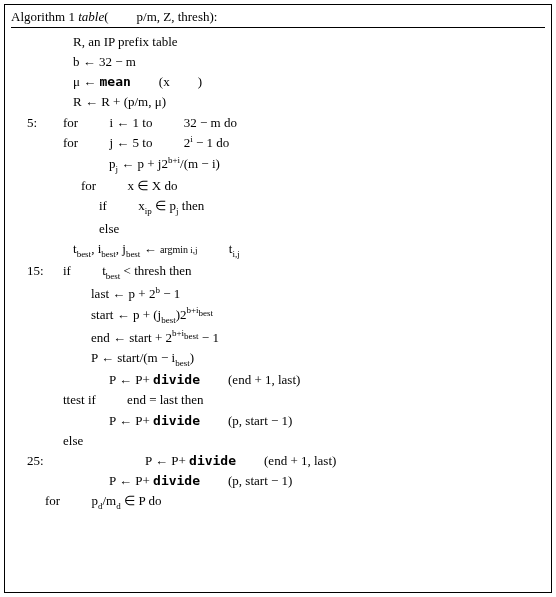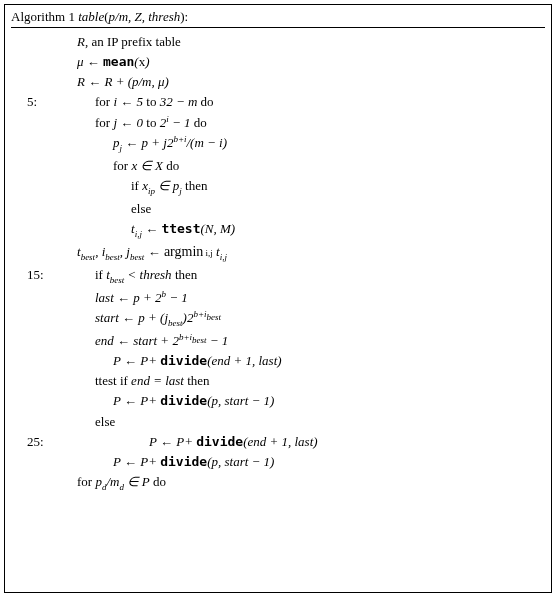--- a/index.html
+++ b/index.html
@@ -44,21 +44,21 @@
       position: relative;
     }
 
     .indent-1 { padding-left: 18px; }
     .indent-2 { padding-left: 36px; }
     .indent-3 { padding-left: 54px; }
     .indent-4 { padding-left: 72px; }
     .indent-5 { padding-left: 90px; }
 
     .math {
-      font-style: italic;
+      padding-left: 28px;
     }
 
     .bold {
       font-weight: normal;
     }
 
     sup {
       font-size: 9px;
       vertical-align: super;
     }
@@ -70,21 +70,20 @@
 
     .tt {
       font-family: monospace;
       font-style: normal;
       font-weight: bold;
     }
 
     .line-content {
       font-size: 13px;
       white-space: nowrap;
-      margin-left: 32px;
     }
 
     .num-label {
       position: absolute;
       left: 0;
       font-size: 13px;
     }
 
     .algo-lines {
       padding-left: 16px;
@@ -97,81 +96,84 @@
 <div class="algorithm-box">
   <div class="algorithm-header">
     <span><span class="bold">Algorithm 1</span> <span class="algo-name">table</span>(<span class="math">p/m, Z, thresh</span>):</span>
   </div>
   <div class="algo-lines">
 
     <div class="line indent-1">
       <span class="line-content"><span class="math">R</span>, an IP prefix table</span>
     </div>
 
+    <div class="line indent-1">
+      <span class="line-content"><span class="math">b ← 32 − m</span></span>
+    </div>
 
     <div class="line indent-1">
       <span class="line-content"><span class="math">μ ← </span><span class="tt">mean</span><span class="math">(</span><span class="bold">x</span><span class="math">)</span></span>
     </div>
 
     <div class="line indent-1">
       <span class="line-content"><span class="math">R ← R + (p/m, μ)</span></span>
     </div>
 
     <div class="line indent-1">
       <span class="num-label">5:</span>
-      <span class="line-content indent-1"><span class="bold">for</span> <span class="math">i ← 5</span> <span class="bold">to</span> <span class="math">32 − m</span> <span class="bold">do</span></span>
-    </div>
-
-    <div class="line indent-2">
-      <span class="line-content"><span class="bold">for</span> <span class="math">j ← 0</span> <span class="bold">to</span> <span class="math">2<sup>i</sup> − 1</span> <span class="bold">do</span></span>
+      <span class="line-content indent-1"><span class="bold">for</span> <span class="math">i ← 1</span> <span class="bold">to</span> <span class="math">32 − m</span> <span class="bold">do</span></span>
+    </div>
+
+    <div class="line indent-2">
+      <span class="line-content"><span class="bold">for</span> <span class="math">j ← 5</span> <span class="bold">to</span> <span class="math">2<sup>i</sup> − 1</span> <span class="bold">do</span></span>
     </div>
 
     <div class="line indent-3">
       <span class="line-content"><span class="math">p<sub>j</sub> ← p + j2<sup>b+i</sup>/(m − i)</span></span>
     </div>
 
     <div class="line indent-3">
       <span class="line-content"><span class="bold">for</span> <span class="math">x ∈ X</span> <span class="bold">do</span></span>
     </div>
 
     <div class="line indent-4">
       <span class="line-content"><span class="bold">if</span> <span class="math">x<sub>ip</sub> ∈ p<sub>j</sub></span> <span class="bold">then</span></span>
     </div>
 
 
     <div class="line indent-4">
       <span class="line-content"><span class="bold">else</span></span>
     </div>
 
 
-    <div class="line indent-4">
-      <span class="line-content"><span class="math">t<sub>i,j</sub> ← </span><span class="tt">ttest</span><span class="math">(N, M)</span></span>
-    </div>
-
-    <div class="line indent-1">
-      <span class="line-content"><span class="math">t<sub>best</sub>, i<sub>best</sub>, j<sub>best</sub> ← </span><span style="font-size:14px">argmin</span><span style="font-size:9px"> i,j</span><span class="math"> t<sub>i,j</sub></span></span>
+
+    <div class="line indent-1">
+      <span class="line-content"><span class="math">t<sub>best</sub>, i<sub>best</sub>, j<sub>best</sub> ← </span><span style="font-size:10px">argmin</span><span style="font-size:9px"> i,j</span><span class="math"> t<sub>i,j</sub></span></span>
     </div>
 
     <div class="line indent-1">
       <span class="num-label">15:</span>
       <span class="line-content indent-1"><span class="bold">if</span> <span class="math">t<sub>best</sub> &lt; thresh</span> <span class="bold">then</span></span>
     </div>
 
     <div class="line indent-2">
       <span class="line-content"><span class="math">last ← p + 2<sup>b</sup> − 1</span></span>
     </div>
 
     <div class="line indent-2">
       <span class="line-content"><span class="math">start ← p + (j<sub>best</sub>)2<sup>b+i<sub>best</sub></sup></span></span>
     </div>
 
     <div class="line indent-2">
       <span class="line-content"><span class="math">end ← start + 2<sup>b+i<sub>best</sub></sup> − 1</span></span>
     </div>
 
+    <div class="line indent-2">
+      <span class="line-content"><span class="math">P ← start/(m − i<sub>best</sub>)</span></span>
+    </div>
 
 
     <div class="line indent-3">
       <span class="line-content"><span class="math">P ← P+</span> <span class="tt">divide</span><span class="math">(end + 1, last)</span></span>
     </div>
 
     <div class="line indent-2">
       <span class="line-content"><span class="bold">ttest if</span> <span class="math">end = last</span> <span class="bold">then</span></span>
     </div>
 

